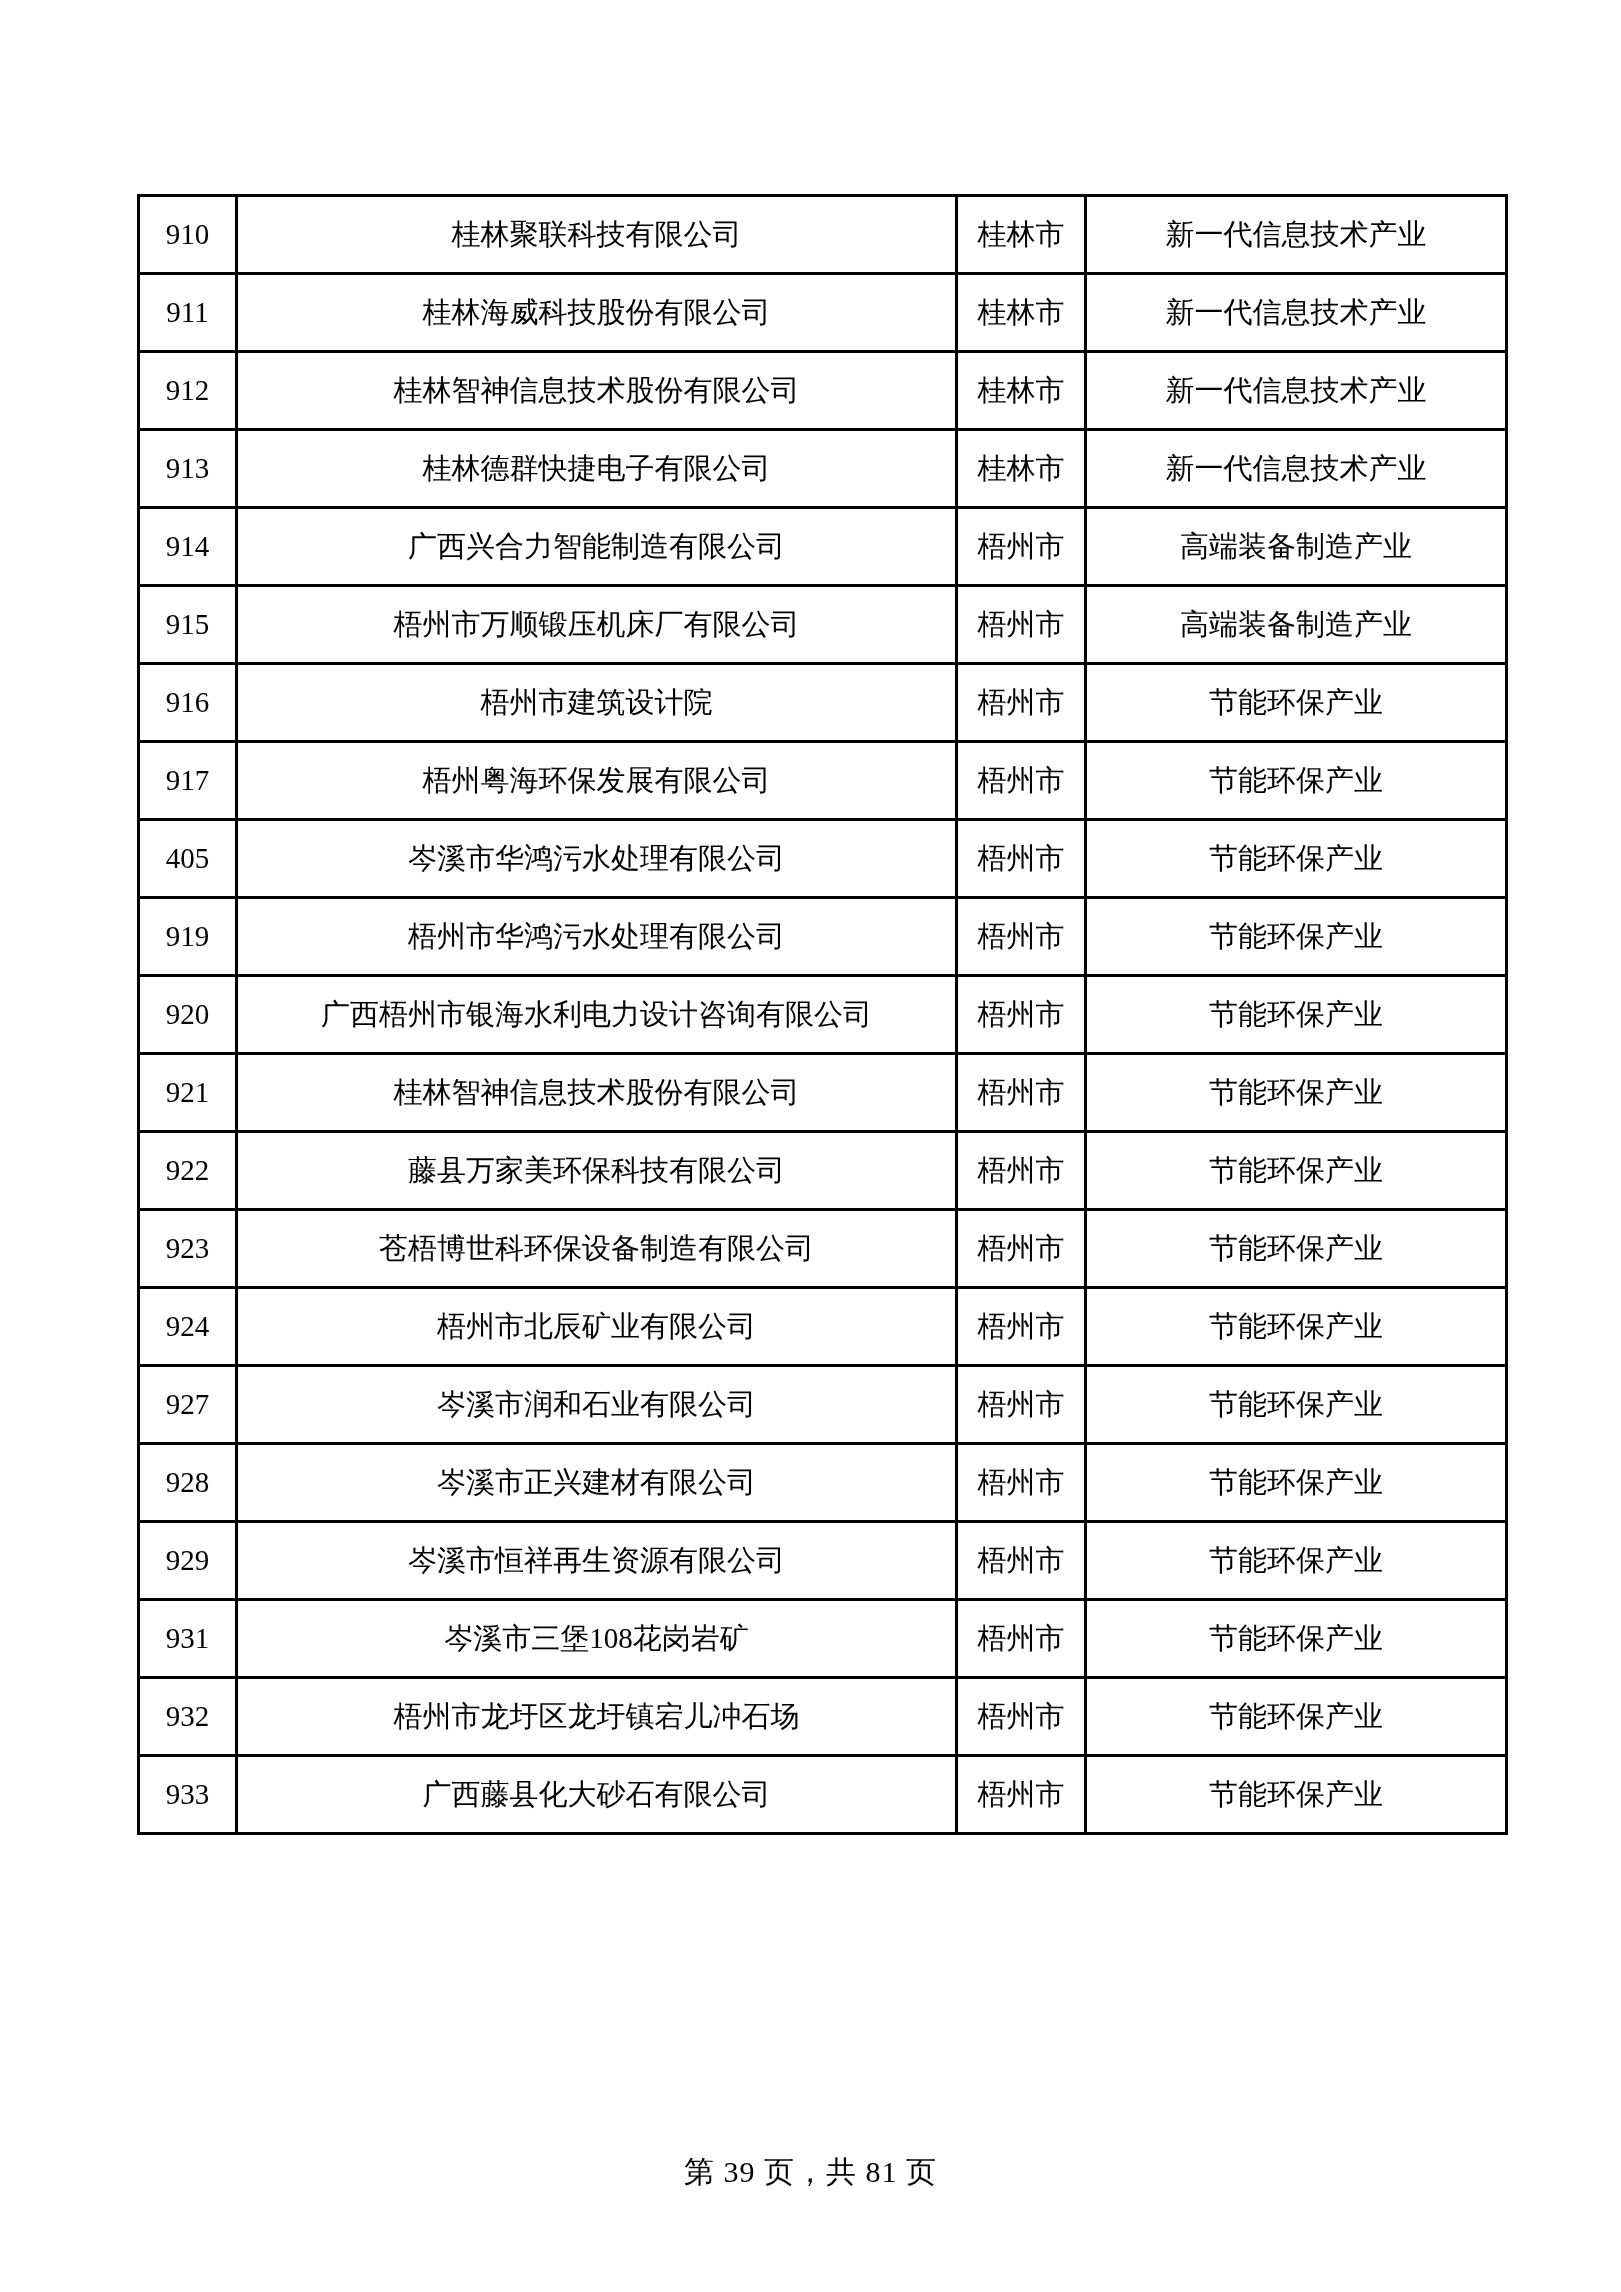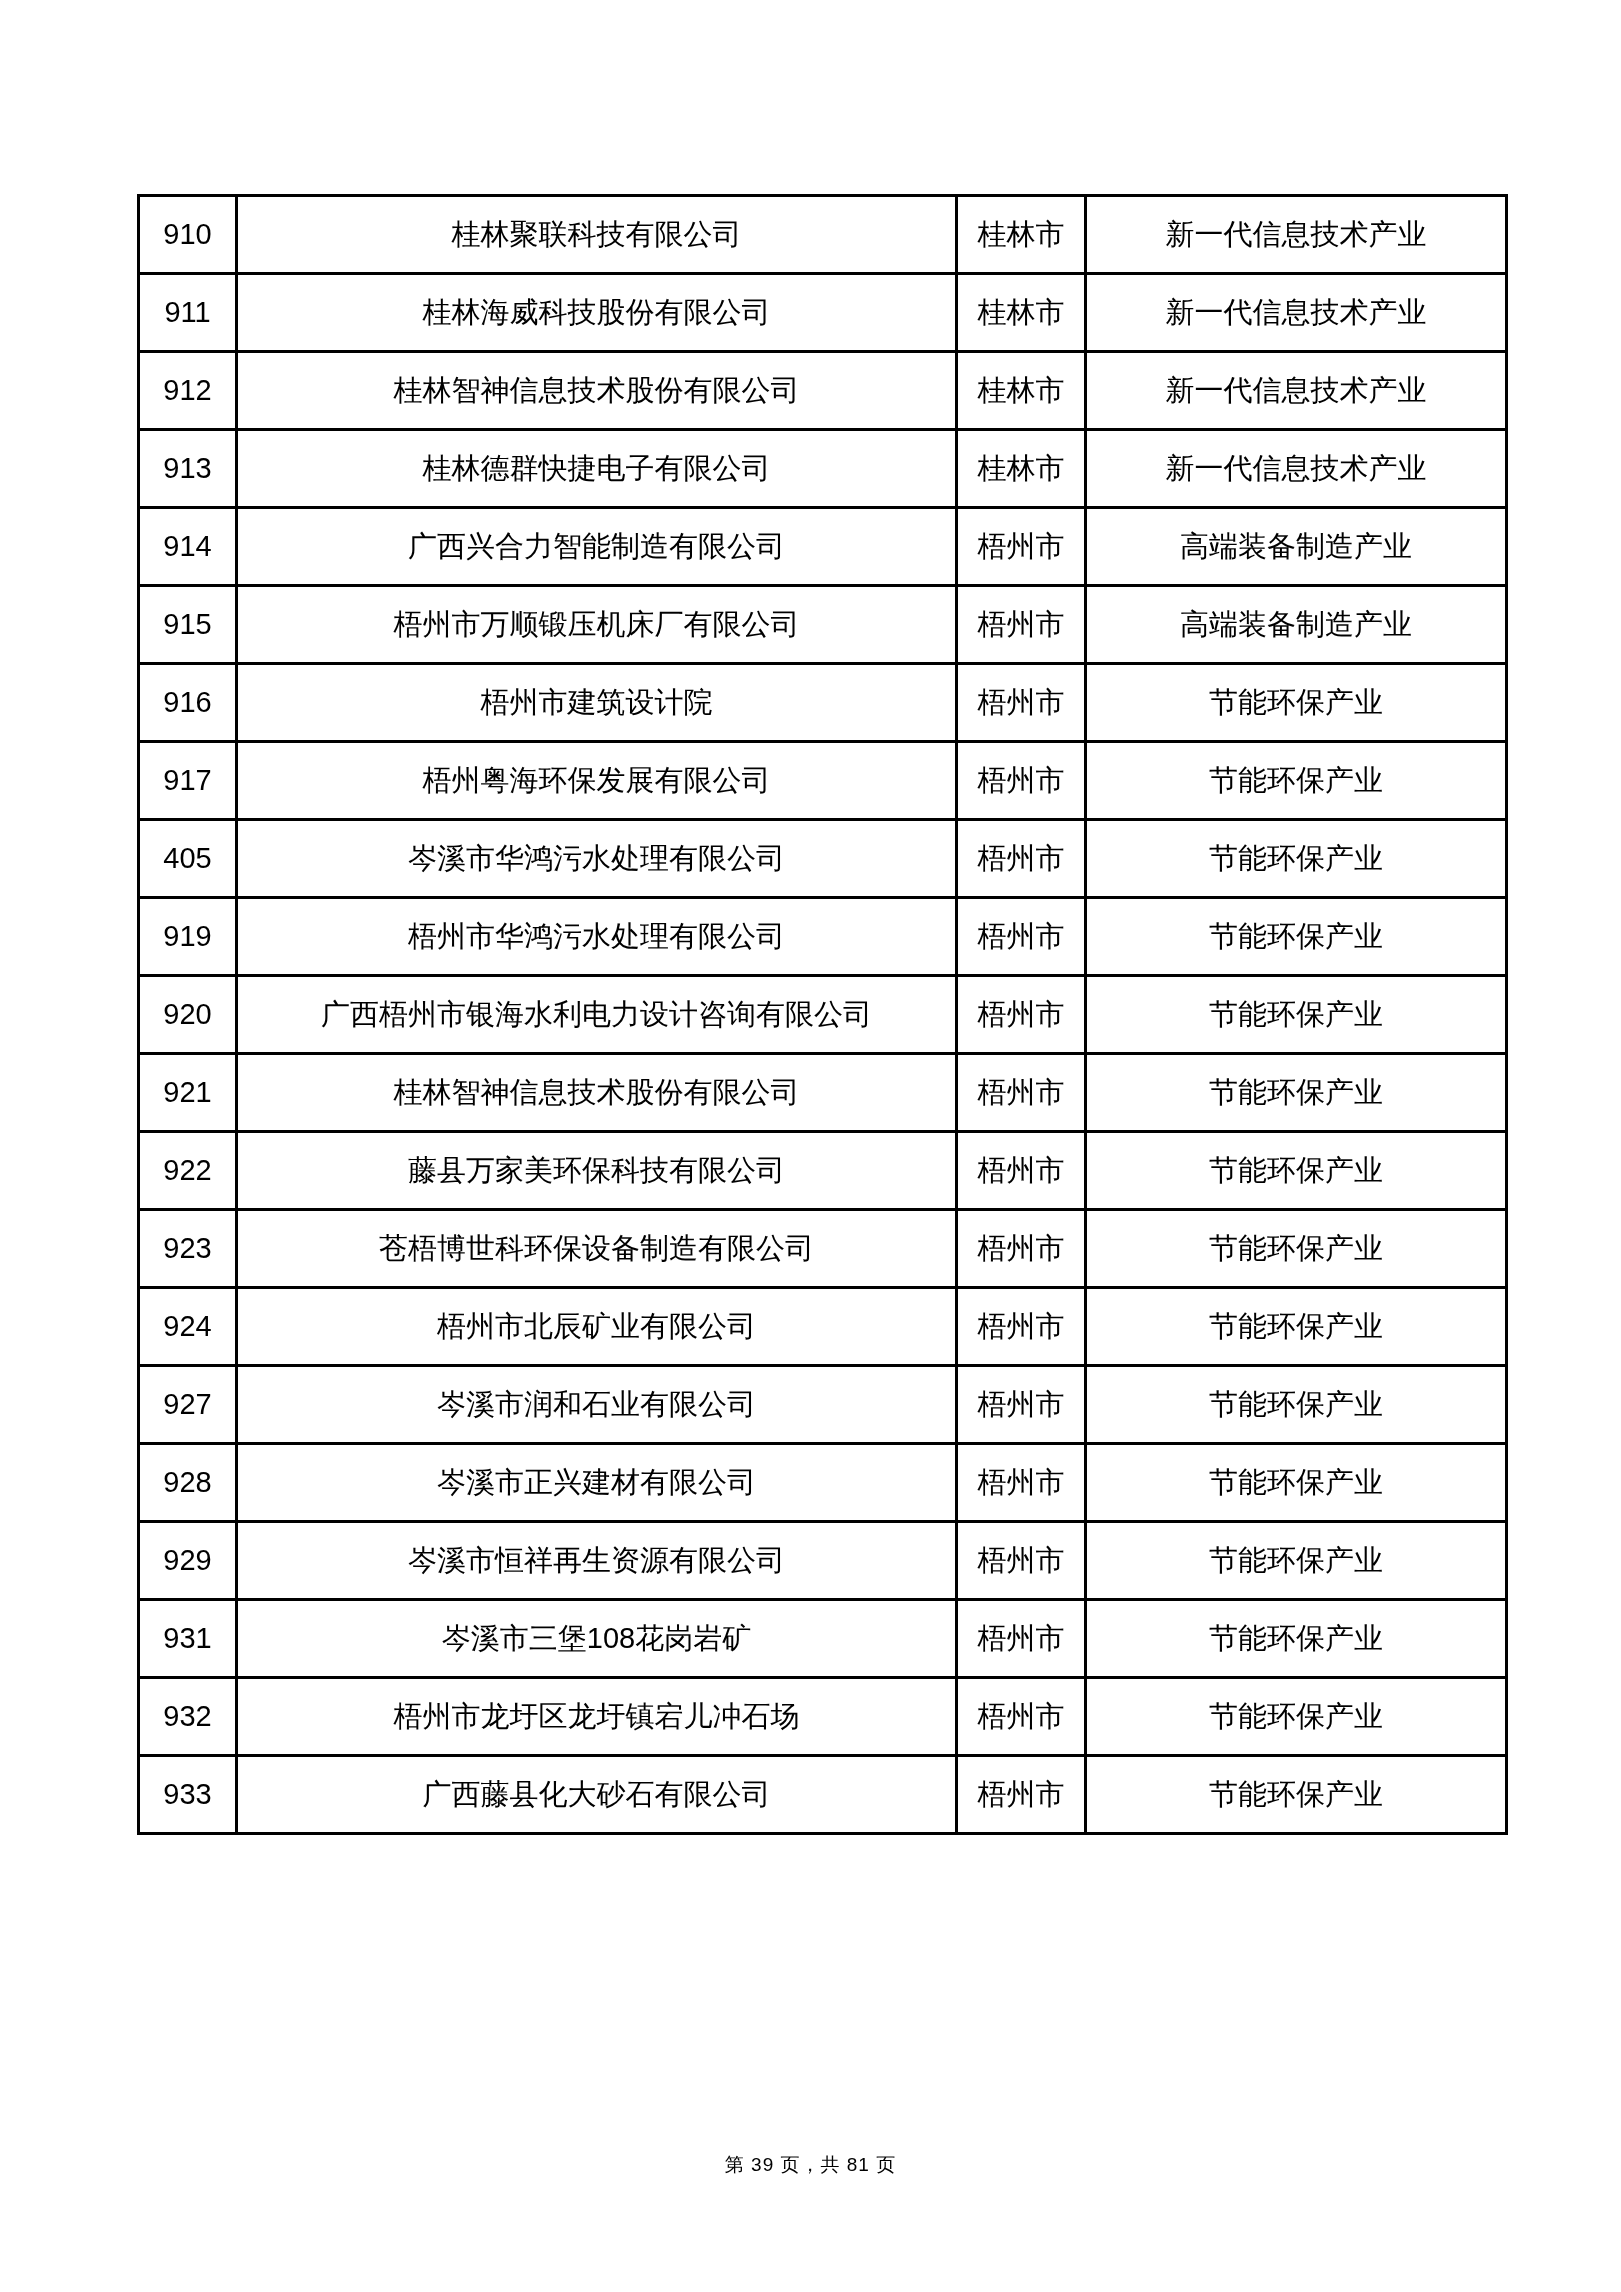--- a/index.html
+++ b/index.html
@@ -7,21 +7,21 @@
     width: 1621px;
     height: 2293px;
     background: #ffffff;
   }
   .page {
     position: relative;
     width: 1621px;
     height: 2293px;
     background: #ffffff;
     color: #000000;
-    font-family: Liberation Sans, sans-serif;
+    font-family: Liberation Serif, serif;
     overflow: hidden;
     padding-left: 44px;
   }
   table.company-table {
     position: absolute;
     left: 137px;
     top: 194px;
     width: 1369px;
     border-collapse: collapse;
     table-layout: fixed;
@@ -40,21 +40,21 @@
     white-space: nowrap;
     overflow: hidden;
   }
   td.cell-number { font-size: 28px; }
   .page-footer {
     position: absolute;
     top: 2152px;
     left: 0;
     width: 100%;
     text-align: center;
-    font-size: 19px;
+    font-size: 30px;
     color: #000000;
     letter-spacing: 1px;
   }
 </style>
 </head>
 <body>
 
 <div class="page">
 
   <table class="company-table">

